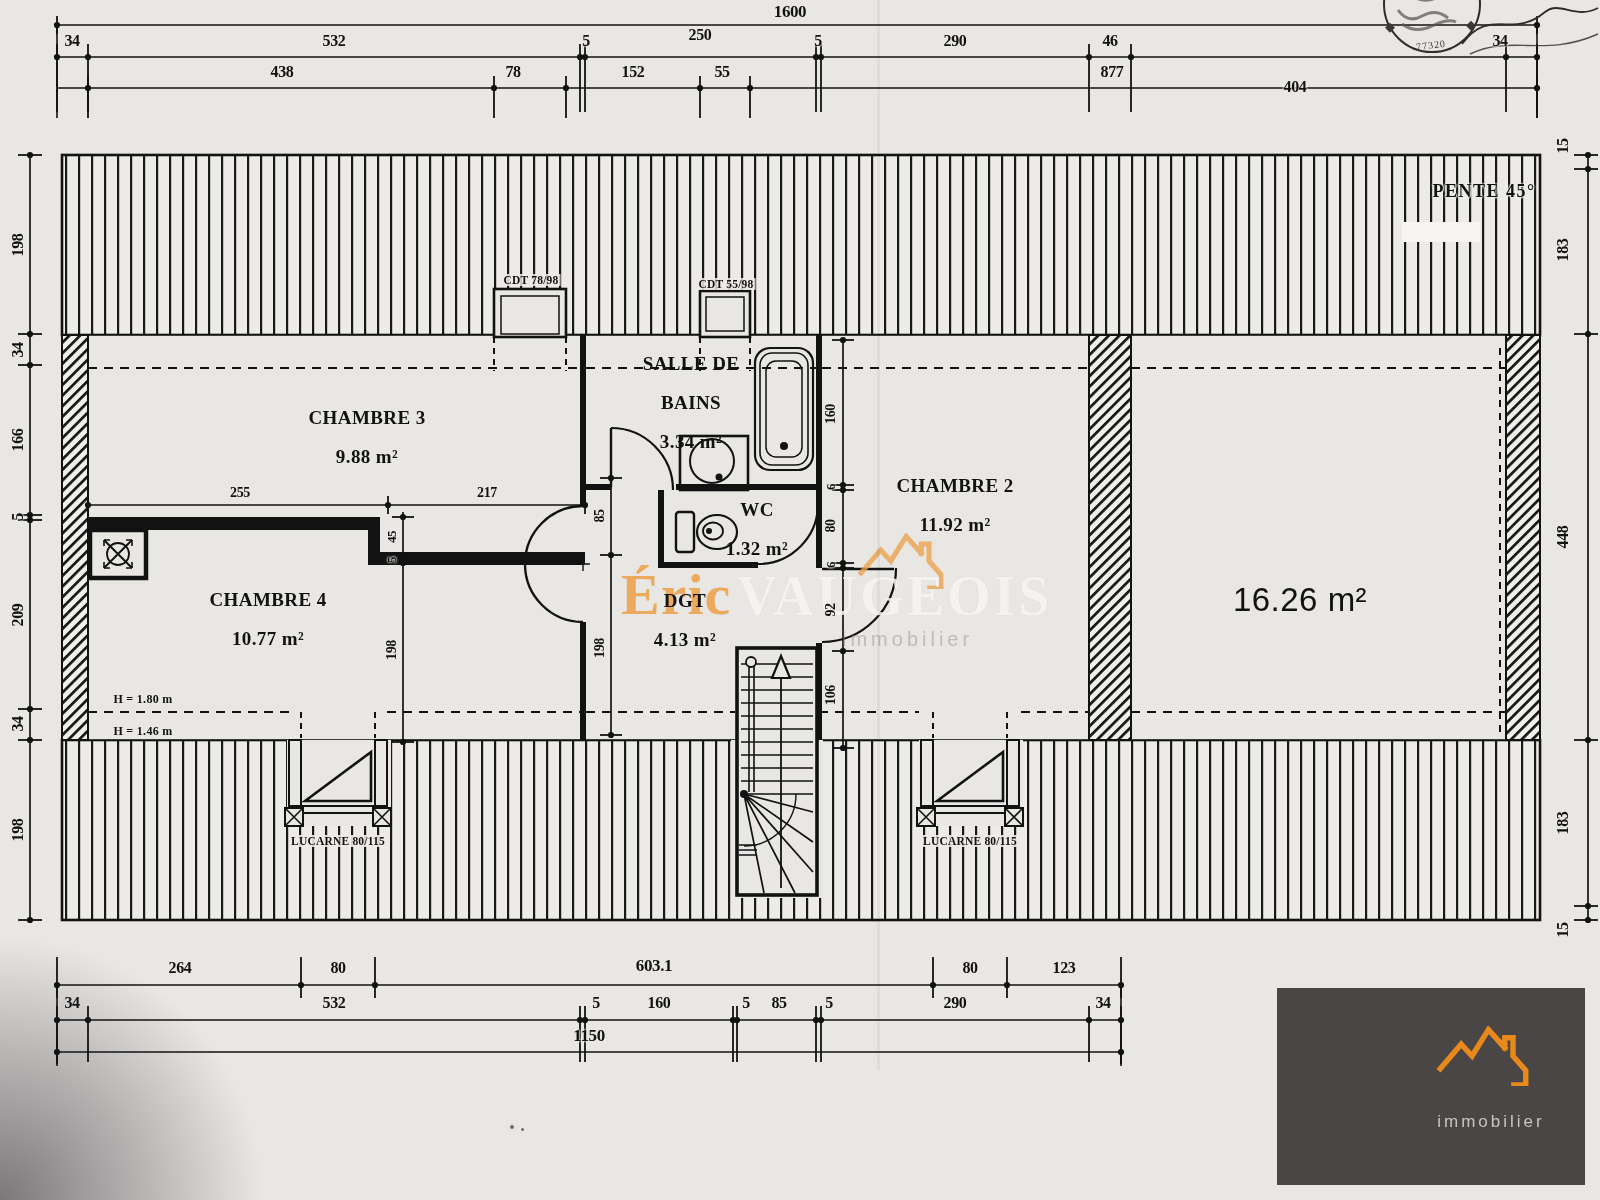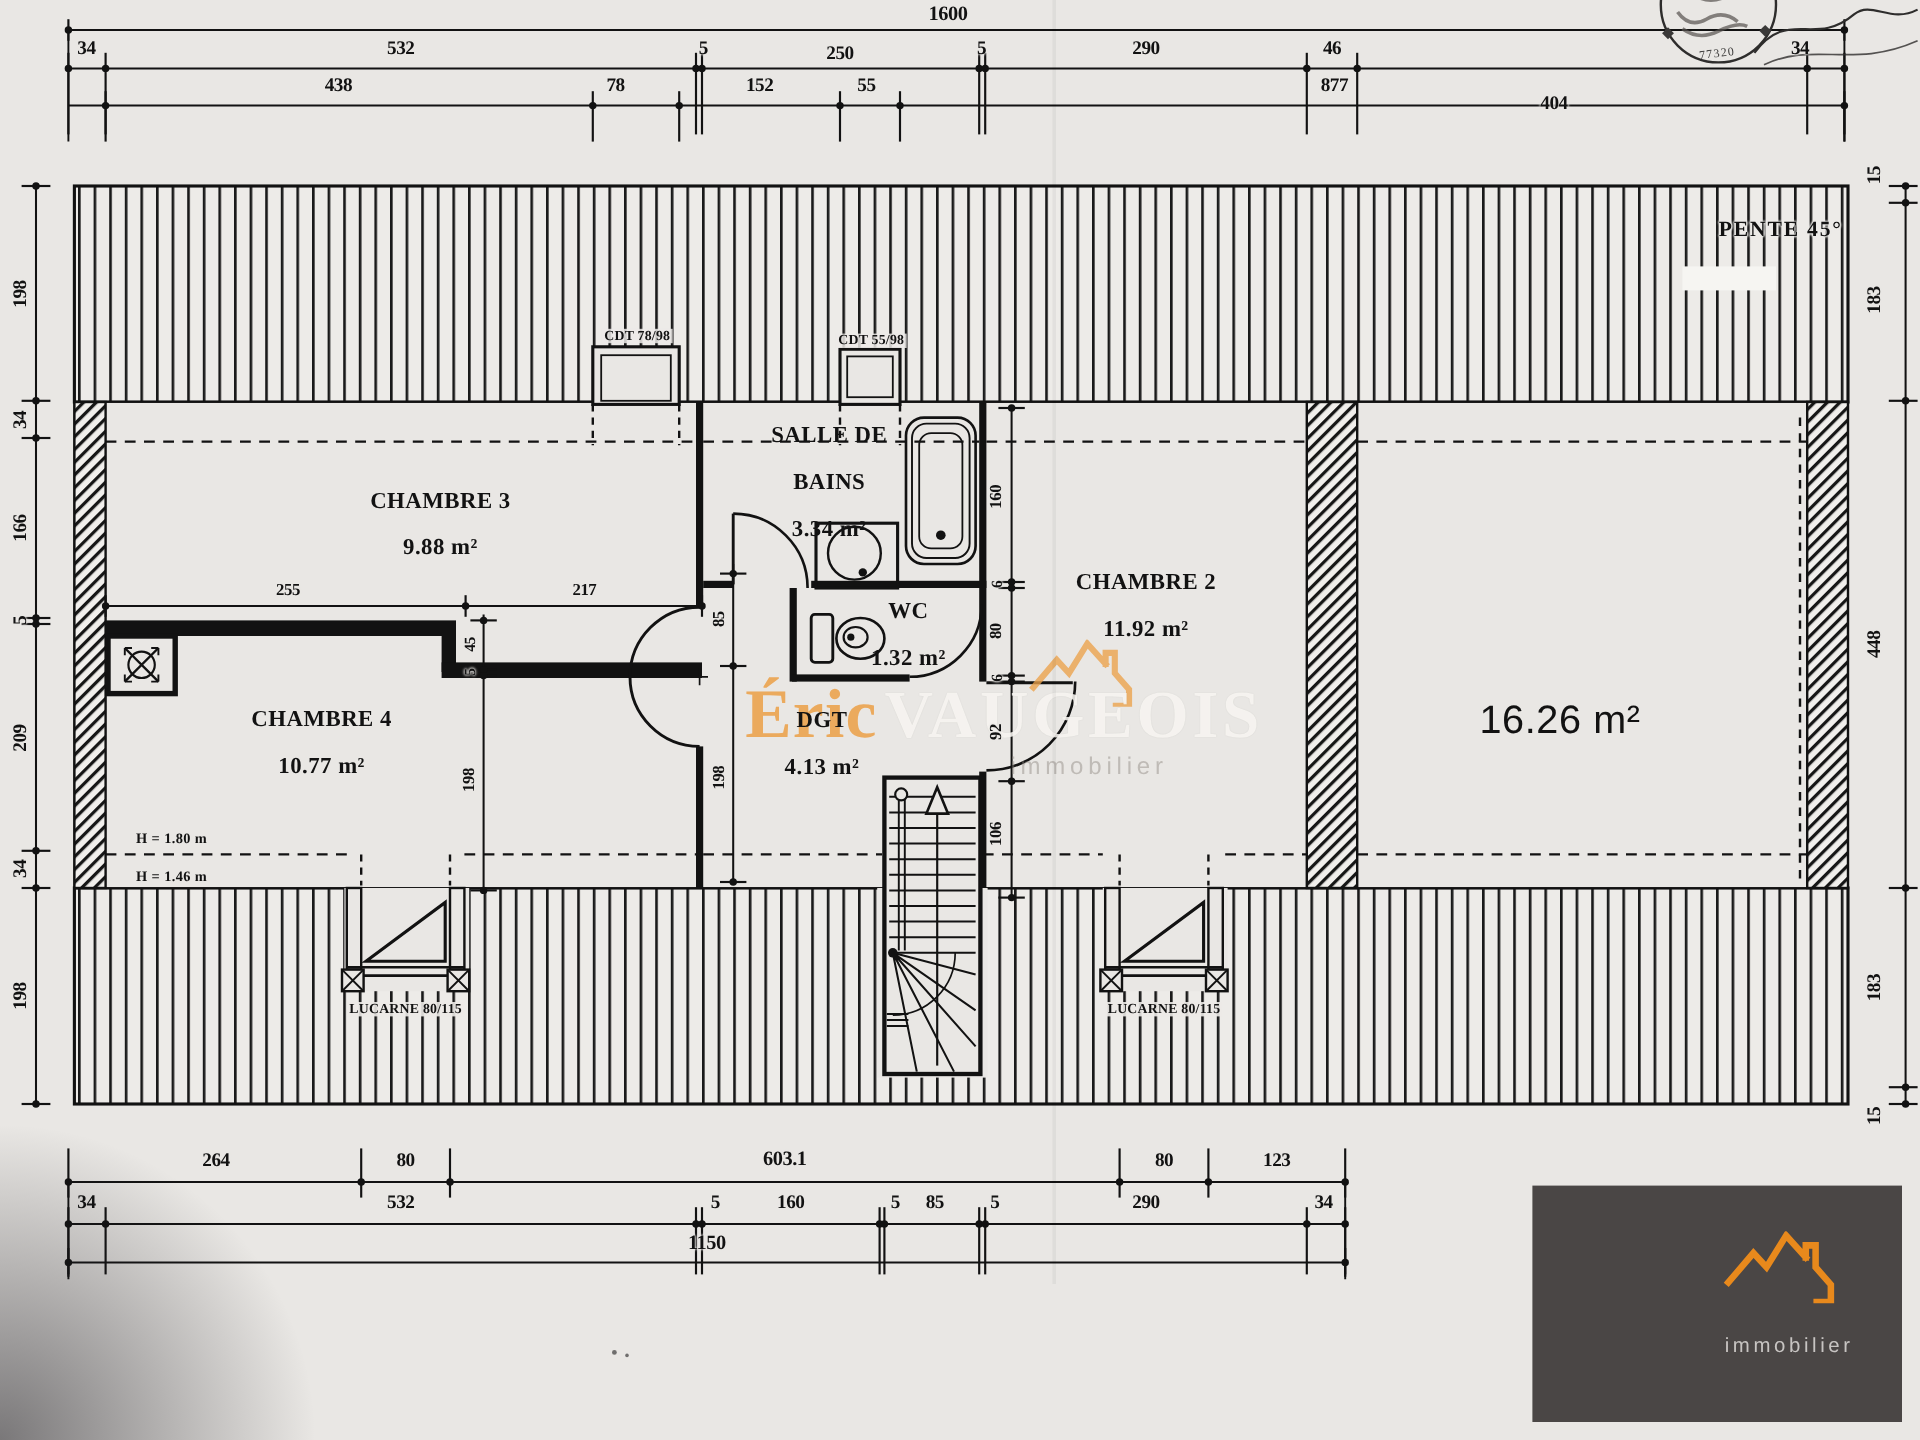--- a/index.html
+++ b/index.html
@@ -352,21 +352,21 @@
   <span class="wm-rest">VAUGEOIS</span>
   <span class="wm-tag">immobilier</span>
 </div>
 
 <div id="label-layer">
   <div>
       <span class="dim" style="left: 790px; top: 12px; font-size: 17px;">1600</span>
       <span class="dim" style="left: 72px; top: 41px;">34</span>
       <span class="dim" style="left: 334px; top: 41px;">532</span>
       <span class="dim" style="left: 586px; top: 41px;">5</span>
-      <span class="dim" style="left: 700px; top: 45px;">250</span>
+      <span class="dim" style="left: 700px; top: 35px;">250</span>
       <span class="dim" style="left: 818px; top: 41px;">5</span>
       <span class="dim" style="left: 955px; top: 41px;">290</span>
       <span class="dim" style="left: 1110px; top: 41px;">46</span>
       <span class="dim" style="left: 1295px; top: 41px; margin-top: 46px;">404</span>
       <span class="dim" style="left: 1500px; top: 41px;">34</span>
       <span class="dim" style="left: 282px; top: 72px;">438</span>
       <span class="dim" style="left: 513px; top: 72px;">78</span>
       <span class="dim" style="left: 633px; top: 72px;">152</span>
       <span class="dim" style="left: 722px; top: 72px;">55</span>
       <span class="dim" style="left: 1112px; top: 72px; text-align: center;">877</span>

